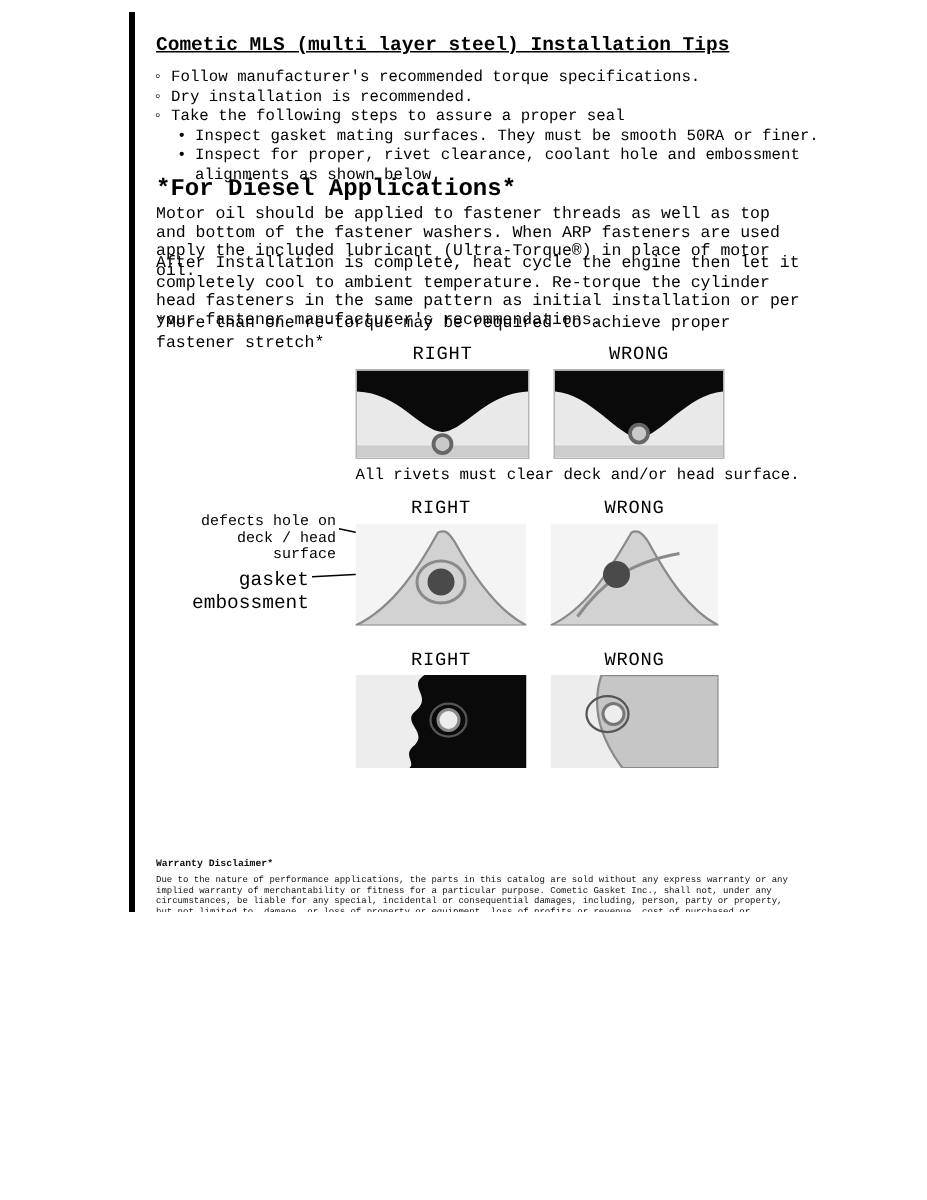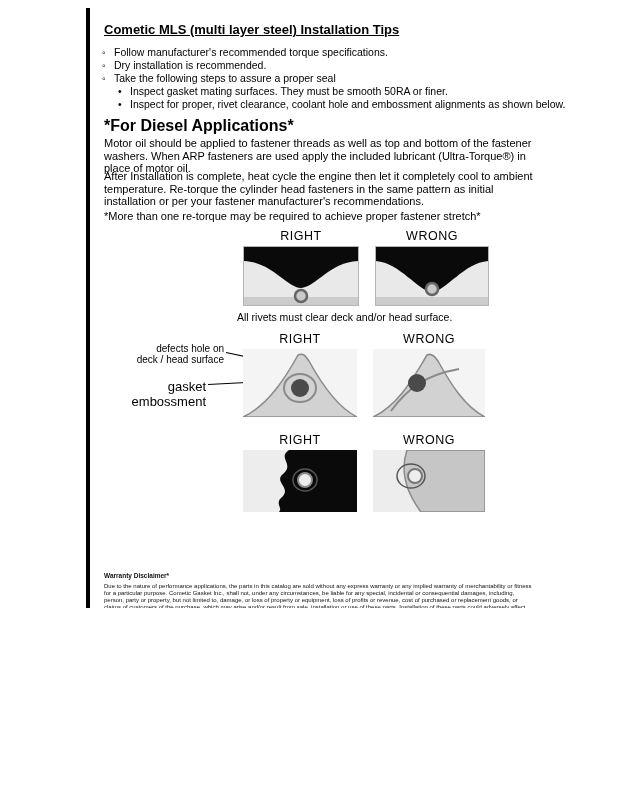--- a/index.html
+++ b/index.html
@@ -1,35 +1,35 @@
 <!DOCTYPE html>
 <html><head>
 <meta charset="utf-8">
 <style>
   html,body { margin:0; padding:0; background:#ffffff; }
   .page {
     position:relative; width:618px; height:608px; background:#ffffff;
-    font-family:Liberation Sans, sans-serif; color:#000; overflow:hidden;
+    font-family:Liberation Mono, monospace; color:#000; overflow:hidden;
   }
   .left-rule { position:absolute; left:86px; top:8px; width:4px; height:784px; background:#000; }
 
   .title { position:absolute; left:104px; top:22px; font-size:13px; font-weight:bold; text-decoration:underline; }
 
   .bullets { position:absolute; left:102px; top:46px; width:480px; font-size:10.5px; line-height:13px; }
   .bullet-row { display:flex; }
   .marker { flex:0 0 12px; width:12px; }
   .bullet-row.sub .marker { margin-left:16px; }
 
   .diesel-heading { position:absolute; left:104px; top:117px; font-size:16px; font-weight:bold; }
   .para { position:absolute; left:104px; width:430px; font-size:11px; line-height:12.5px; }
   .para1 { top:137px; }
   .para2 { top:170px; }
   .note  { top:210px; }
 
-  .diag-row { position:absolute; left:243px; display:flex; gap:16px; }
+  .diag-row { position:absolute; left:237px; display:flex; gap:16px; }
   .diag-col { display:flex; flex-direction:column; align-items:center; }
   .diag-header { font-size:12.5px; letter-spacing:0.5px; margin-bottom:3px; }
   .row1 { top:229px; } .row2 { top:332px; } .row3 { top:433px; }
   .row1 svg { border:1px solid #b5b5b5; }
   .diag-caption { position:absolute; left:237px; font-size:10.5px; line-height:12px; }
   .cap1 { top:311px; } .cap2 { top:419px; } .cap3 { top:515px; width:250px; }
 
   .lbl-coolant { position:absolute; left:118px; top:343px; width:106px; font-size:10px; line-height:11px; text-align:right; }
   .lbl-emboss  { position:absolute; left:106px; top:379px; width:100px; font-size:13px; text-align:right; }
   .lead1 { position:absolute; left:226px; top:352px; width:66px; height:1px; background:#000; transform:rotate(12deg); transform-origin:left center; }

